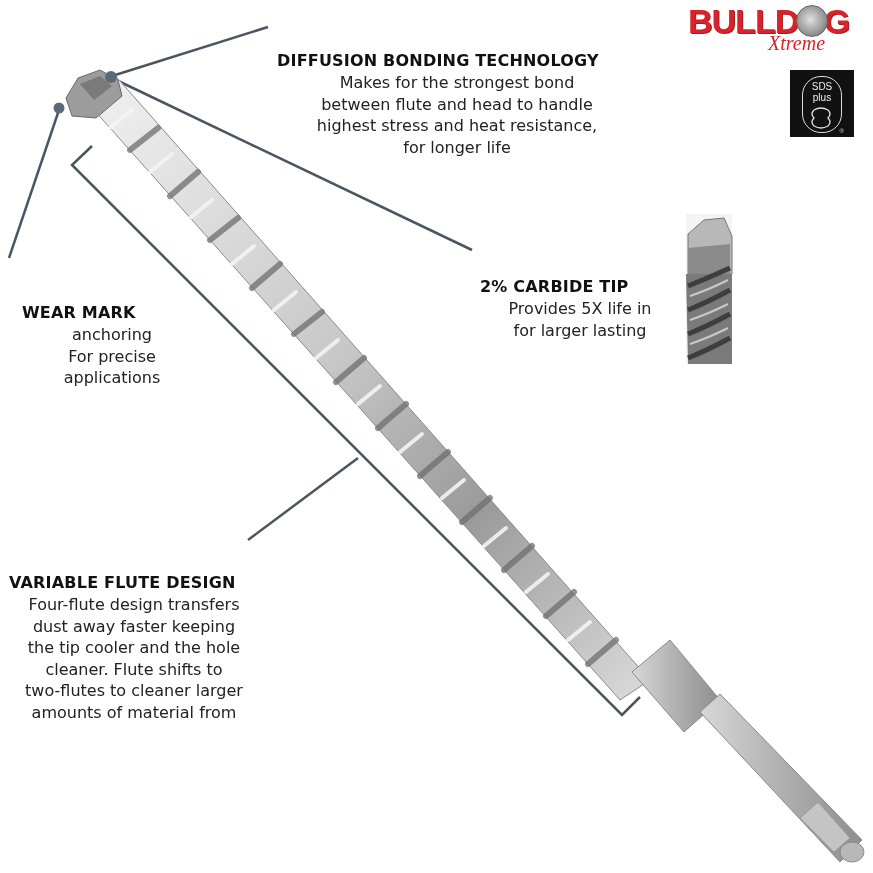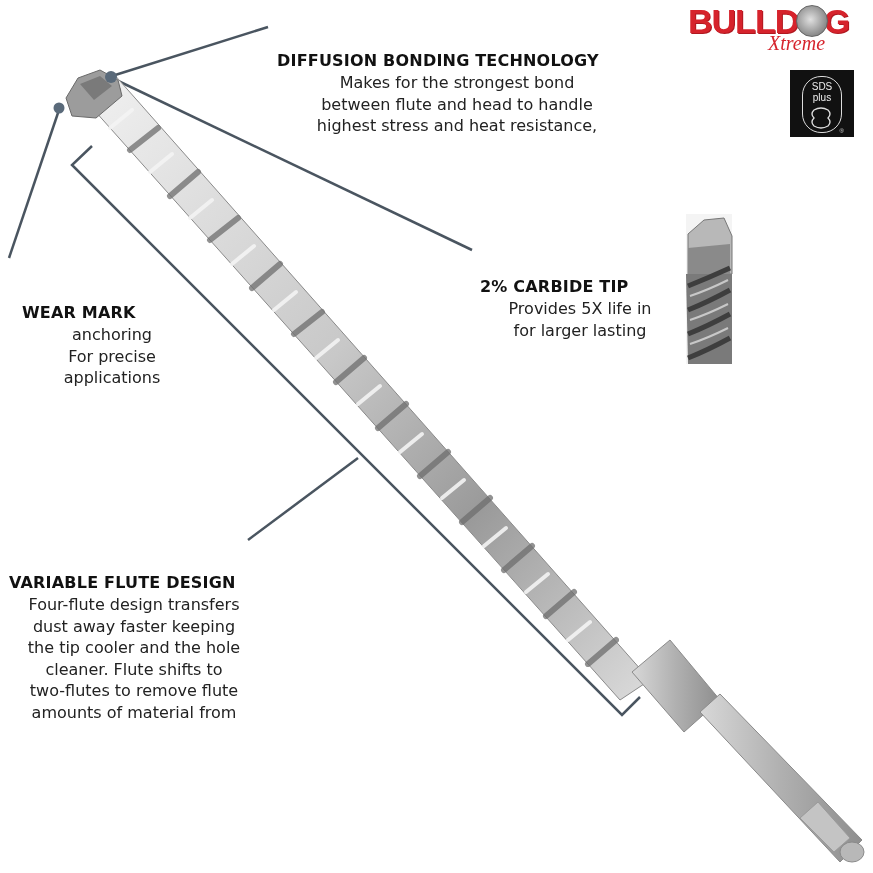--- a/index.html
+++ b/index.html
@@ -147,20 +147,21 @@
       <path d="M6,106 q18,-6 38,-16"></path>
       <path d="M6,130 q18,-6 38,-16"></path>
     </g>
   </svg>
 
   <div class="callout" id="callout-diffusion">
     <h3>DIFFUSION BONDING TECHNOLOGY</h3>
     <p>Makes for the strongest bond</p>
     <p>between flute and head to handle</p>
     <p>highest stress and heat resistance,</p>
+    <p>for longer life</p>
   </div>
 
   <div class="callout" id="callout-carbide">
     <h3>2% CARBIDE TIP</h3>
     <p>Provides 5X life in</p>
     <p>for larger lasting</p>
   </div>
 
   <div class="callout" id="callout-wear">
     <h3>WEAR MARK</h3>
@@ -168,17 +169,17 @@
     <p>For precise</p>
     <p>applications</p>
   </div>
 
   <div class="callout" id="callout-flute">
     <h3>VARIABLE FLUTE DESIGN</h3>
     <p>Four-flute design transfers</p>
     <p>dust away faster keeping</p>
     <p>the tip cooler and the hole</p>
     <p>cleaner. Flute shifts to</p>
-    <p>two-flutes to remove flute</p>
+    <p>two-flutes to cleaner larger</p>
     <p>amounts of material from</p>
   </div>
 
 </div>
 
 </body></html>

